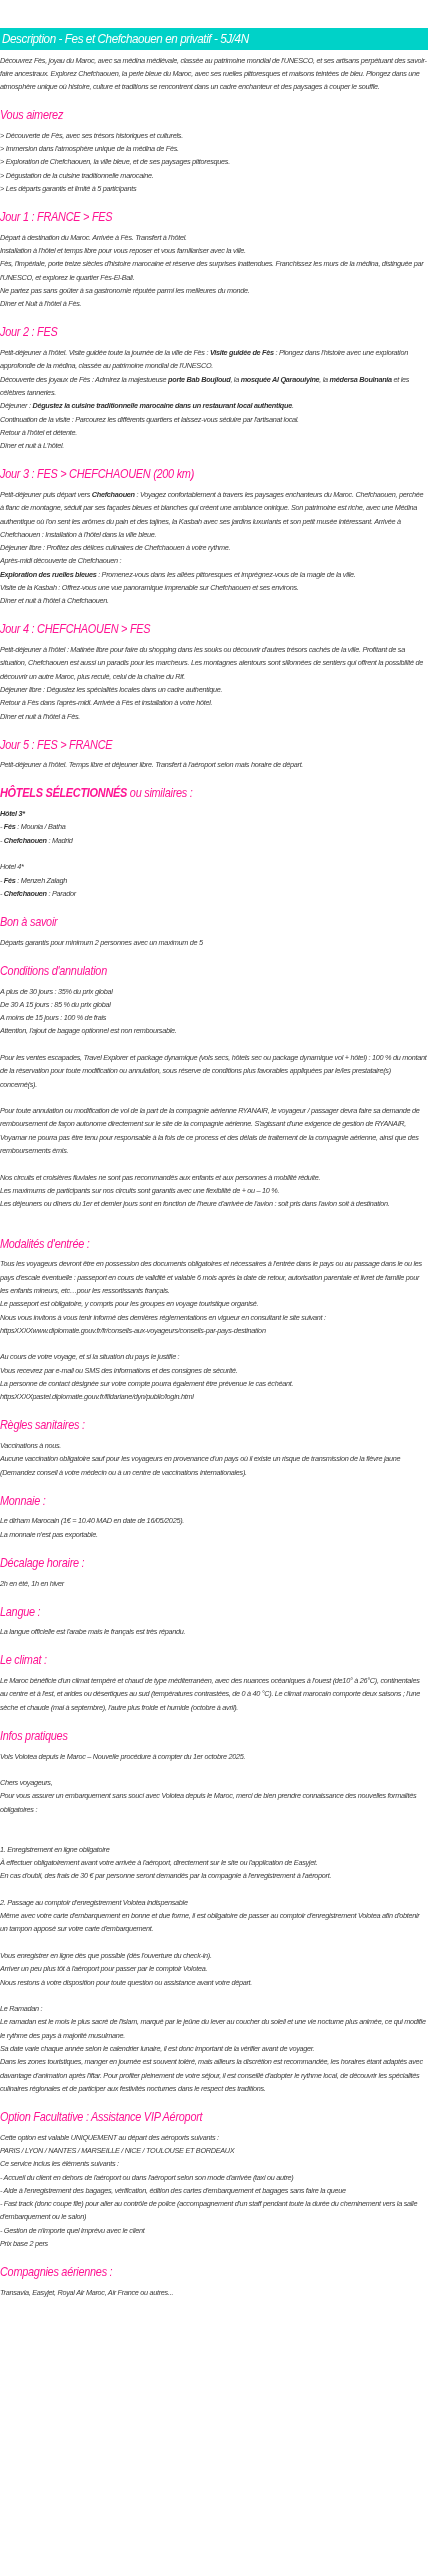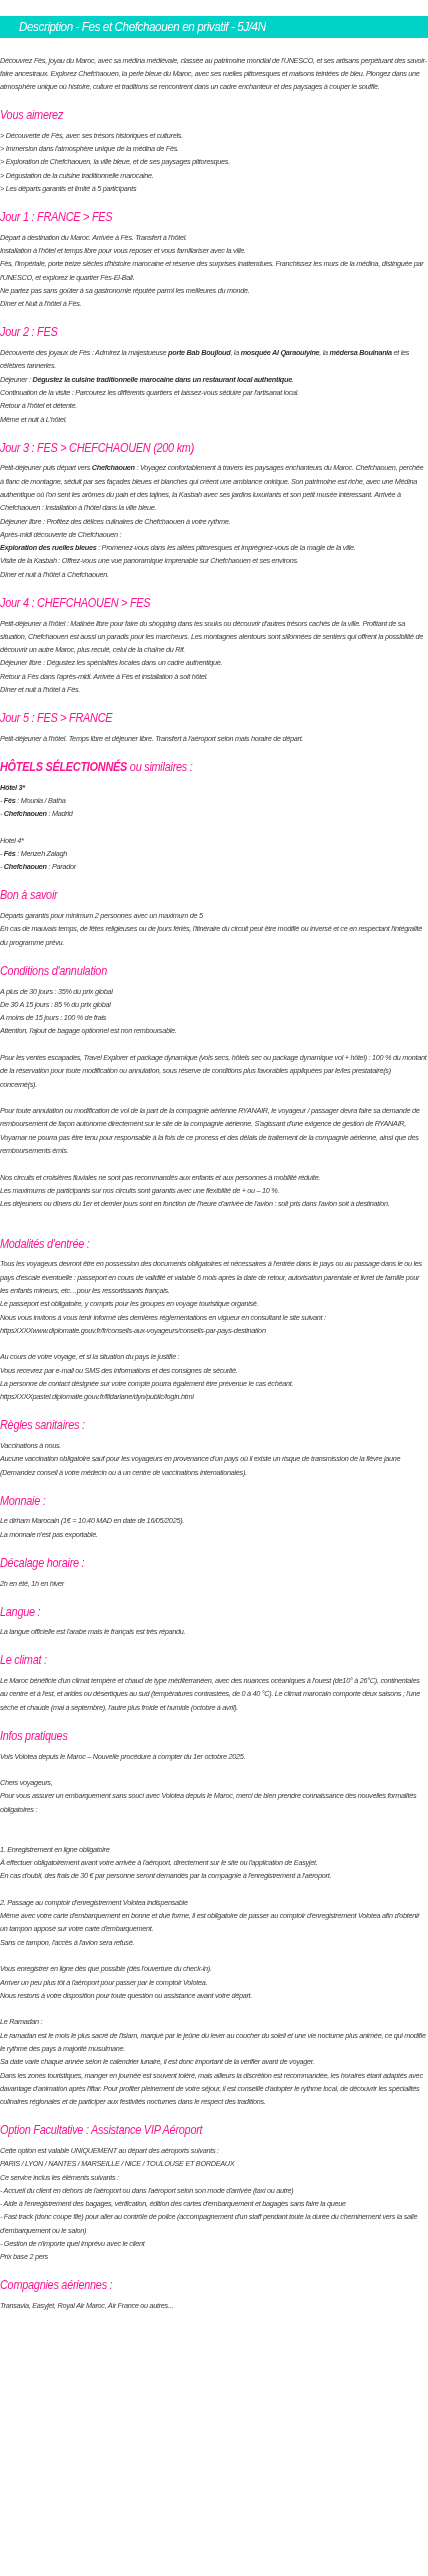--- a/index.html
+++ b/index.html
@@ -1,31 +1,31 @@
 <!DOCTYPE html>
 <html style="font-size:9px"><head>
 <meta charset="utf-8">
 <style>
   html, body { margin: 0; padding: 0; background: #ffffff; }
   body { width: 428px; font-family: "Liberation Sans", sans-serif; color: #3c3c3c; }
   .page { padding: 0 0 5.7px 0; }
   .banner {
-    margin-top: 16px;
+    margin-top: 28px;
     background: #00d2c8;
     height: 21.5px;
     display: flex; align-items: center;
-    padding-left: 19px;
+    padding-left: 2px;
   }
   .banner h1 {
     margin: 0; font-size: 13.6px; font-weight: normal; font-style: italic;
     color: #ffffff; letter-spacing: -0.5px;
     font-family: "Liberation Sans", sans-serif;
     transform: scaleX(0.86); transform-origin: left center; white-space: nowrap;
   }
-  .content { padding: 16px 0 0 0; }
+  .content { padding: 4px 0 0 0; }
   .intro { margin: 8px 0 0 0; }
   h2.sec {
     margin: 14.7px 0 6.8px 0;
     color: #ff1493; font-style: italic; font-weight: normal;
     font-size: 12.4px; letter-spacing: -0.3px;
     transform: scaleX(0.88); transform-origin: left center; white-space: nowrap;
     font-family: "Liberation Sans", sans-serif;
   }
   p.line, div.line {
     margin: 0; font-style: italic; font-size: 7.3px; line-height: 13.3px;
@@ -59,42 +59,43 @@
     <div>
       <p class="line">Départ à destination du Maroc. Arrivée à Fès. Transfert à l'hôtel.</p>
       <p class="line">Installation à l'hôtel et temps libre pour vous reposer et vous familiariser avec la ville.</p>
       <p class="line">Fès, l'Impériale, porte treize siècles d'histoire marocaine et réserve des surprises inattendues. Franchissez les murs de la médina, distinguée par l'UNESCO, et explorez le quartier Fès-El-Bali.</p>
       <p class="line">Ne partez pas sans goûter à sa gastronomie réputée parmi les meilleures du monde.</p>
       <p class="line">Dîner et Nuit à l'hôtel à Fès.</p>
     </div>
 
     <h2 class="sec">Jour 2 : FES</h2>
     <div>
+      <p class="line"><span>Petit-déjeuner à l'hôtel. Visite guidée toute la journée de la ville de Fès : </span><b>Visite guidée de Fès</b><span> : Plongez dans l'histoire avec une exploration approfondie de la médina, classée au patrimoine mondial de l'UNESCO.</span></p>
       <p class="line"><span>Découverte des joyaux de Fès : Admirez la majestueuse </span><b>porte Bab Boujloud</b><span>, la </span><b>mosquée Al Qaraouiyine</b><span>, la </span><b>médersa Boulnania</b><span> et les célèbres tanneries.</span></p>
       <p class="line"><span>Déjeuner : </span><b>Dégustez la cuisine traditionnelle marocaine dans un restaurant local authentique</b><span>.</span></p>
       <p class="line">Continuation de la visite : Parcourez les différents quartiers et laissez-vous séduire par l'artisanat local.</p>
       <p class="line">Retour à l'hôtel et détente.</p>
-      <p class="line">Même et nuit à L'hôtel.</p>
+      <p class="line">Dîner et nuit à L'hôtel.</p>
     </div>
 
     <h2 class="sec">Jour 3 : FES &gt; CHEFCHAOUEN (200 km)</h2>
     <div>
       <p class="line"><span>Petit-déjeuner puis départ vers </span><b>Chefchaouen</b><span> : Voyagez confortablement à travers les paysages enchanteurs du Maroc. Chefchaouen, perchée à flanc de montagne, séduit par ses façades bleues et blanches qui créent une ambiance onirique. Son patrimoine est riche, avec une Médina authentique où l'on sent les arômes du pain et des tajines, la Kasbah avec ses jardins luxuriants et son petit musée intéressant. Arrivée à Chefchaouen : Installation à l'hôtel dans la ville bleue.</span></p>
       <p class="line">Déjeuner libre : Profitez des délices culinaires de Chefchaouen à votre rythme.</p>
       <p class="line">Après-midi découverte de Chefchaouen :</p>
       <p class="line"><b>Exploration des ruelles bleues</b><span> : Promenez-vous dans les allées pittoresques et imprégnez-vous de la magie de la ville.</span></p>
       <p class="line">Visite de la Kasbah : Offrez-vous une vue panoramique imprenable sur Chefchaouen et ses environs.</p>
       <p class="line">Dîner et nuit à l'hôtel à Chefchaouen.</p>
     </div>
 
     <h2 class="sec">Jour 4 : CHEFCHAOUEN &gt; FES</h2>
     <div>
       <p class="line">Petit-déjeuner à l'hôtel : Matinée libre pour faire du shopping dans les souks ou découvrir d'autres trésors cachés de la ville.  Profitant de sa situation, Chefchaouen est aussi un paradis pour les marcheurs. Les montagnes alentours sont sillonnées de sentiers qui offrent la possibilité de découvrir un autre Maroc, plus reculé, celui de la chaîne du Rif.</p>
       <p class="line">Déjeuner libre : Dégustez les spécialités locales dans un cadre authentique.</p>
-      <p class="line">Retour à Fès dans l'après-midi. Arrivée à Fès et installation à soit hôtel.</p>
+      <p class="line">Retour à Fès dans l'après-midi. Arrivée à Fès et installation à votre hôtel.</p>
       <p class="line">Dîner et nuit à l'hôtel à Fès.</p>
     </div>
 
     <h2 class="sec">Jour 5 : FES &gt; FRANCE</h2>
     <div>
       <p class="line">Petit-déjeuner à l'hôtel. Temps libre et déjeuner libre. Transfert à l'aéroport selon mais horaire de départ.</p>
     </div>
 
     <h2 class="sec"><b style="color:#ff1493">HÔTELS SÉLECTIONNÉS</b><span> ou similaires :</span></h2>
     <div>
@@ -102,21 +103,20 @@
       <p class="line">- <b>Fés</b><span> : Mounia / Batha</span></p>
       <p class="line">- <b>Chefchaouen</b><span> : Madrid</span></p>
       <div class="blank"></div>
       <p class="line"><span>Hotel 4*</span></p>
       <p class="line">- <b>Fés</b><span> : Menzeh Zalagh</span></p>
       <p class="line">- <b>Chefchaouen</b><span> : Parador</span></p>
     </div>
 
     <h2 class="sec">Bon à savoir</h2>
     <p class="line">Départs garantis pour minimum 2 personnes avec un maximum de 5</p>
-    <p class="line">En cas de mauvais temps, de fêtes religieuses ou de jours fériés, l'itinéraire du circuit peut être modifié ou inversé et ce en respectant l'intégralité du programme prévu.</p>
 
     <h2 class="sec">Conditions d'annulation</h2>
     <p class="line">A plus de 30 jours : 35% du prix global</p>
     <p class="line">De 30 A 15 jours : 85 % du prix global</p>
     <p class="line">A moins de 15 jours : 100 % de frais</p>
     <p class="line">Attention, l'ajout de bagage optionnel est non remboursable.</p>
     <div class="blank"></div>
     <p class="line">Pour les ventes escapades, Travel Explorer et package dynamique (vols secs, hôtels sec ou package dynamique vol + hôtel) : 100 % du montant de la réservation pour toute modification ou annulation, sous réserve de conditions plus favorables appliquées par le/les prestataire(s) concerné(s).</p>
     <div class="blank"></div>
     <p class="line">Pour toute annulation ou modification de vol de la part de la compagnie aérienne RYANAIR, le voyageur / passager devra faire sa demande de remboursement de façon autonome directement sur le site de la compagnie aérienne. S'agissant d'une exigence de gestion de RYANAIR, Voyamar ne pourra pas être tenu pour responsable à la fois de ce process et des délais de traitement de la compagnie aérienne, ainsi que des remboursements émis.</p>
@@ -157,21 +157,20 @@
     <div class="blank"></div>
     <p class="line">Chers voyageurs,</p>
     <p class="line">Pour vous assurer un embarquement sans souci avec Volotea depuis le Maroc, merci de bien prendre connaissance des nouvelles formalités obligatoires :</p>
     <div class="blank2"></div>
     <p class="line">1. Enregistrement en ligne obligatoire</p>
     <p class="line">À effectuer obligatoirement avant votre arrivée à l'aéroport, directement sur le site ou l'application de Easyjet.</p>
     <p class="line">En cas d'oubli, des frais de 30 € par personne seront demandés par la compagnie à l'enregistrement à l'aéroport.</p>
     <div class="blank"></div>
     <p class="line"> 2. Passage au comptoir d'enregistrement Volotea indispensable</p>
     <p class="line">Même avec votre carte d'embarquement en bonne et due forme, il est obligatoire de passer au comptoir d'enregistrement Volotea afin d'obtenir un tampon apposé sur votre carte d'embarquement.</p>
-    <p class="line">Sans ce tampon, l'accès à l'avion sera refusé.</p>
     <div class="blank"></div>
     <p class="line">Vous enregistrer en ligne dès que possible (dès l'ouverture du check-in).</p>
     <p class="line">Arriver un peu plus tôt à l'aéroport pour passer par le comptoir Volotea.</p>
     <p class="line">Nous restons à votre disposition pour toute question ou assistance avant votre départ.</p>
     <div class="blank"></div>
     <p class="line">Le Ramadan :</p>
     <p class="line">Le ramadan est le mois le plus sacré de l'islam, marqué par le jeûne du lever au coucher du soleil et une vie nocturne plus animée, ce qui modifie le rythme des pays à majorité musulmane.</p>
     <p class="line">Sa date varie chaque année selon le calendrier lunaire, il est donc important de la vérifier avant de voyager.</p>
     <p class="line">Dans les zones touristiques, manger en journée est souvent toléré, mais ailleurs la discrétion est recommandée, les horaires étant adaptés avec davantage d'animation après l'iftar. Pour profiter pleinement de votre séjour, il est conseillé d'adopter le rythme local, de découvrir les spécialités culinaires régionales et de participer aux festivités nocturnes dans le respect des traditions.</p>
 

